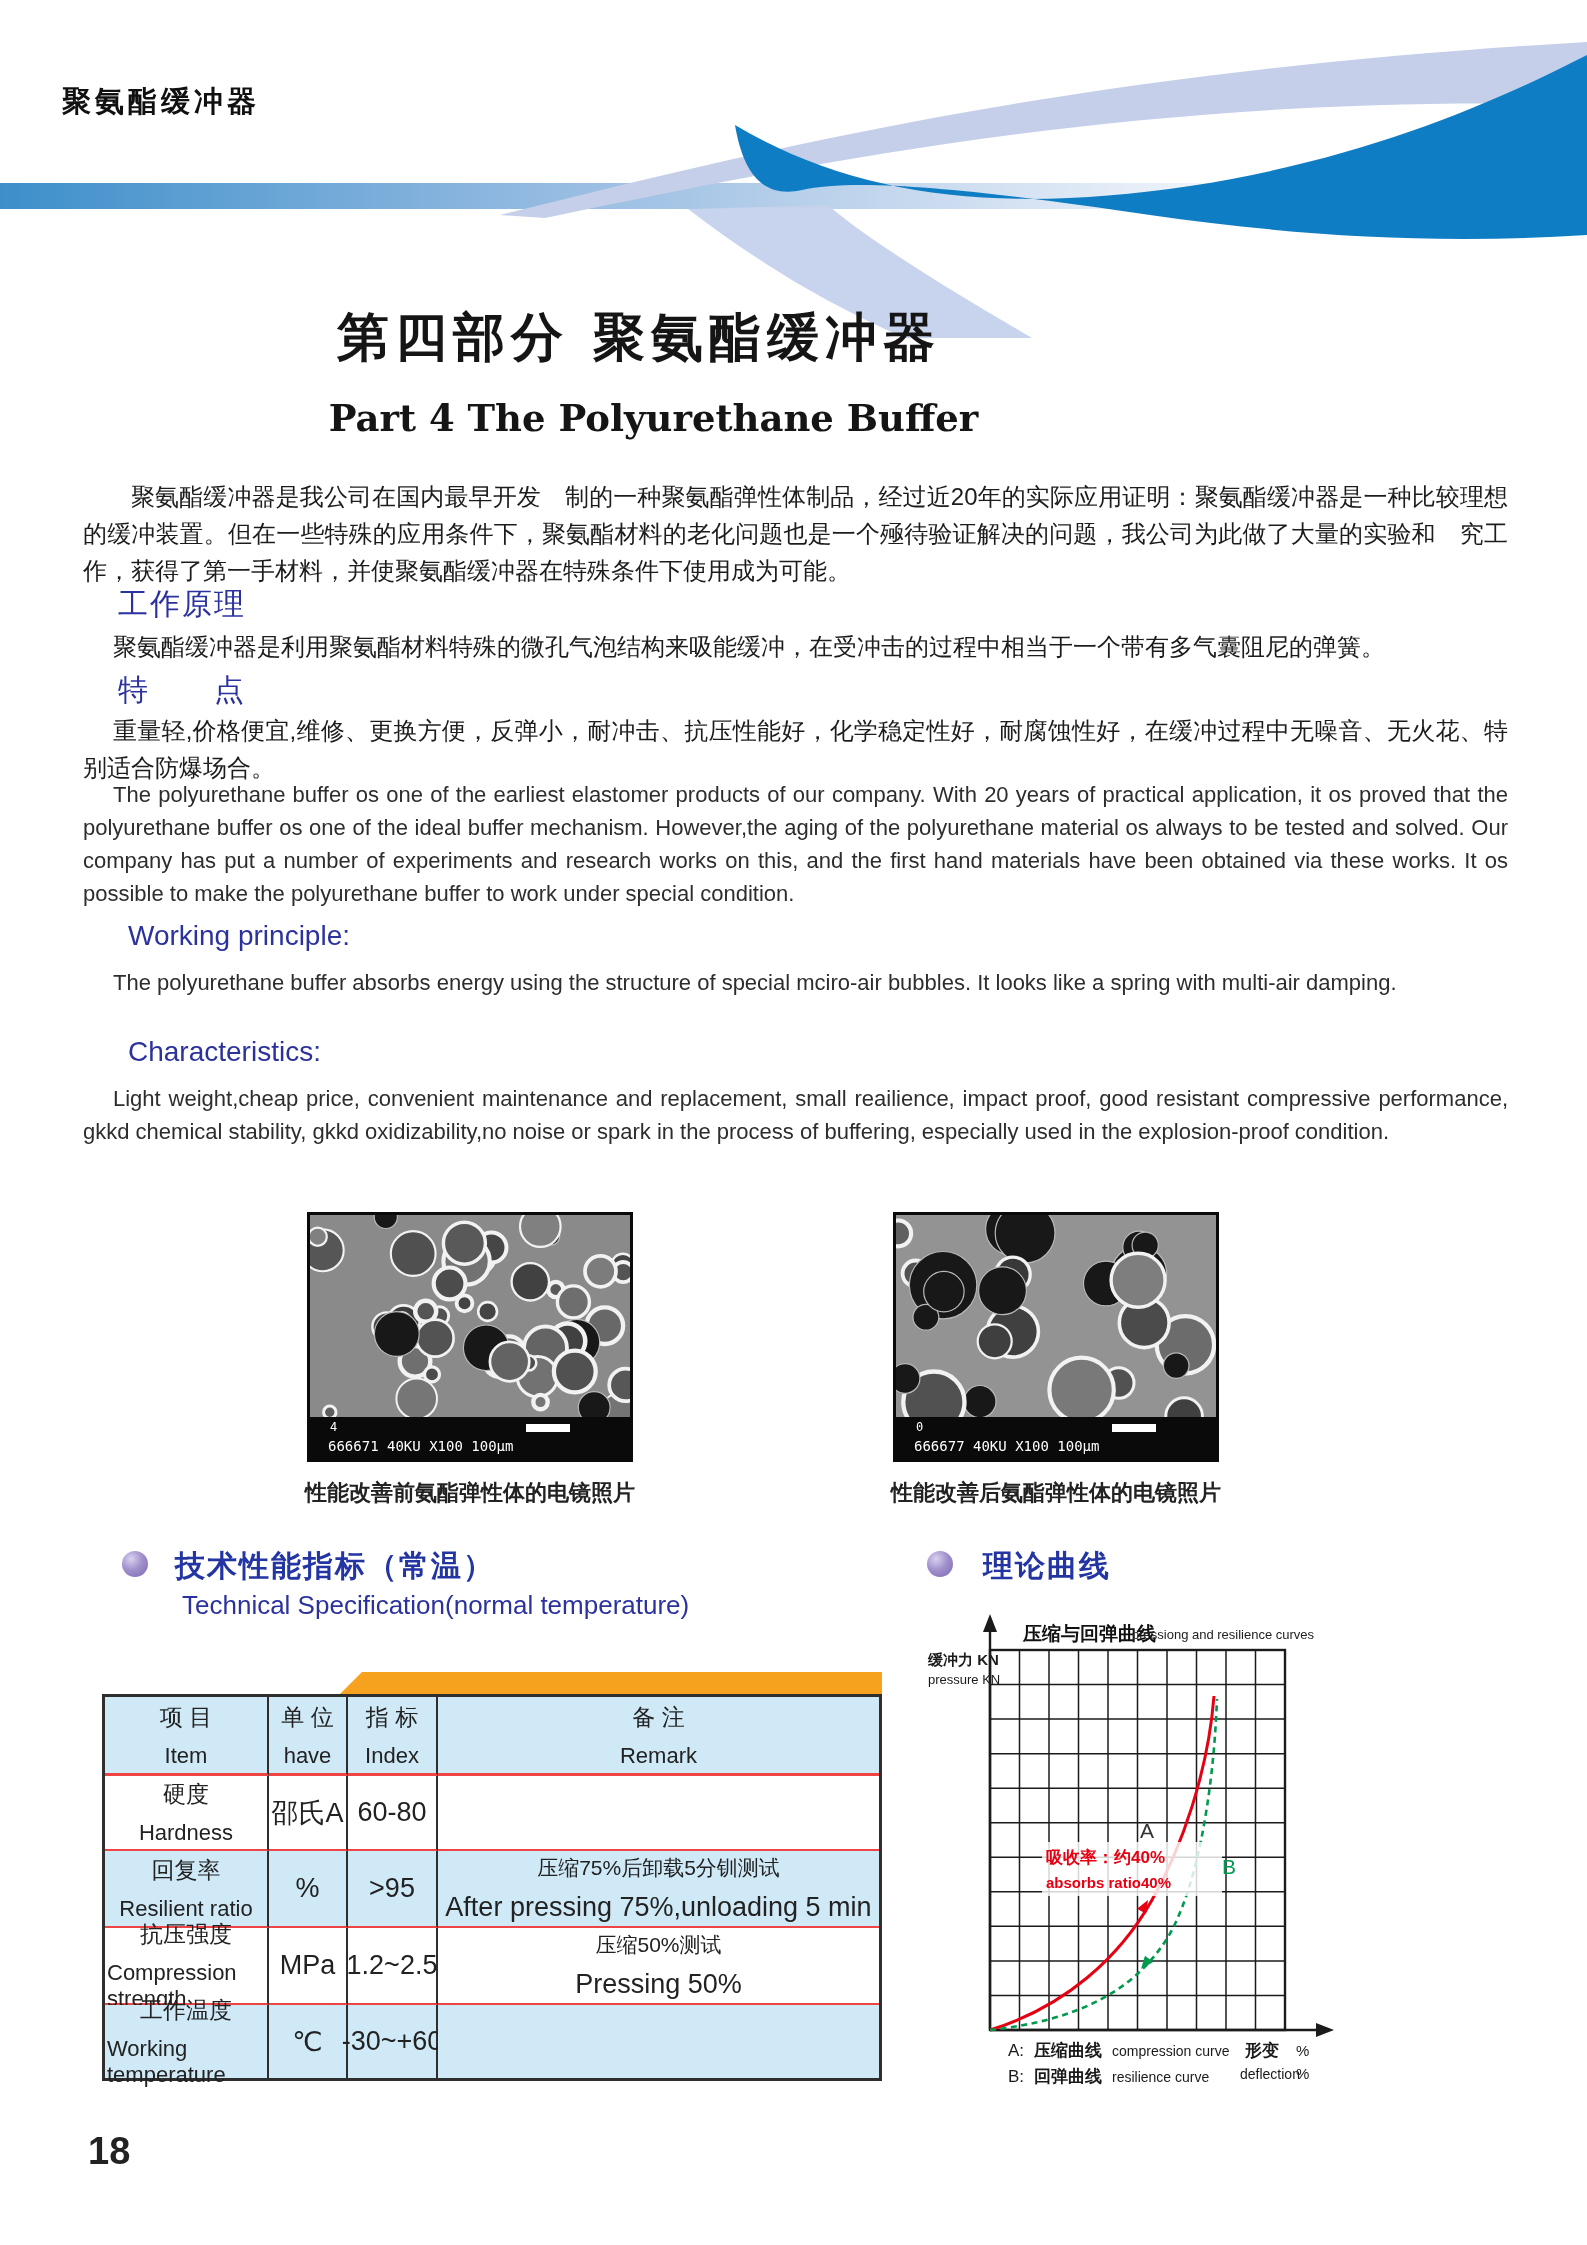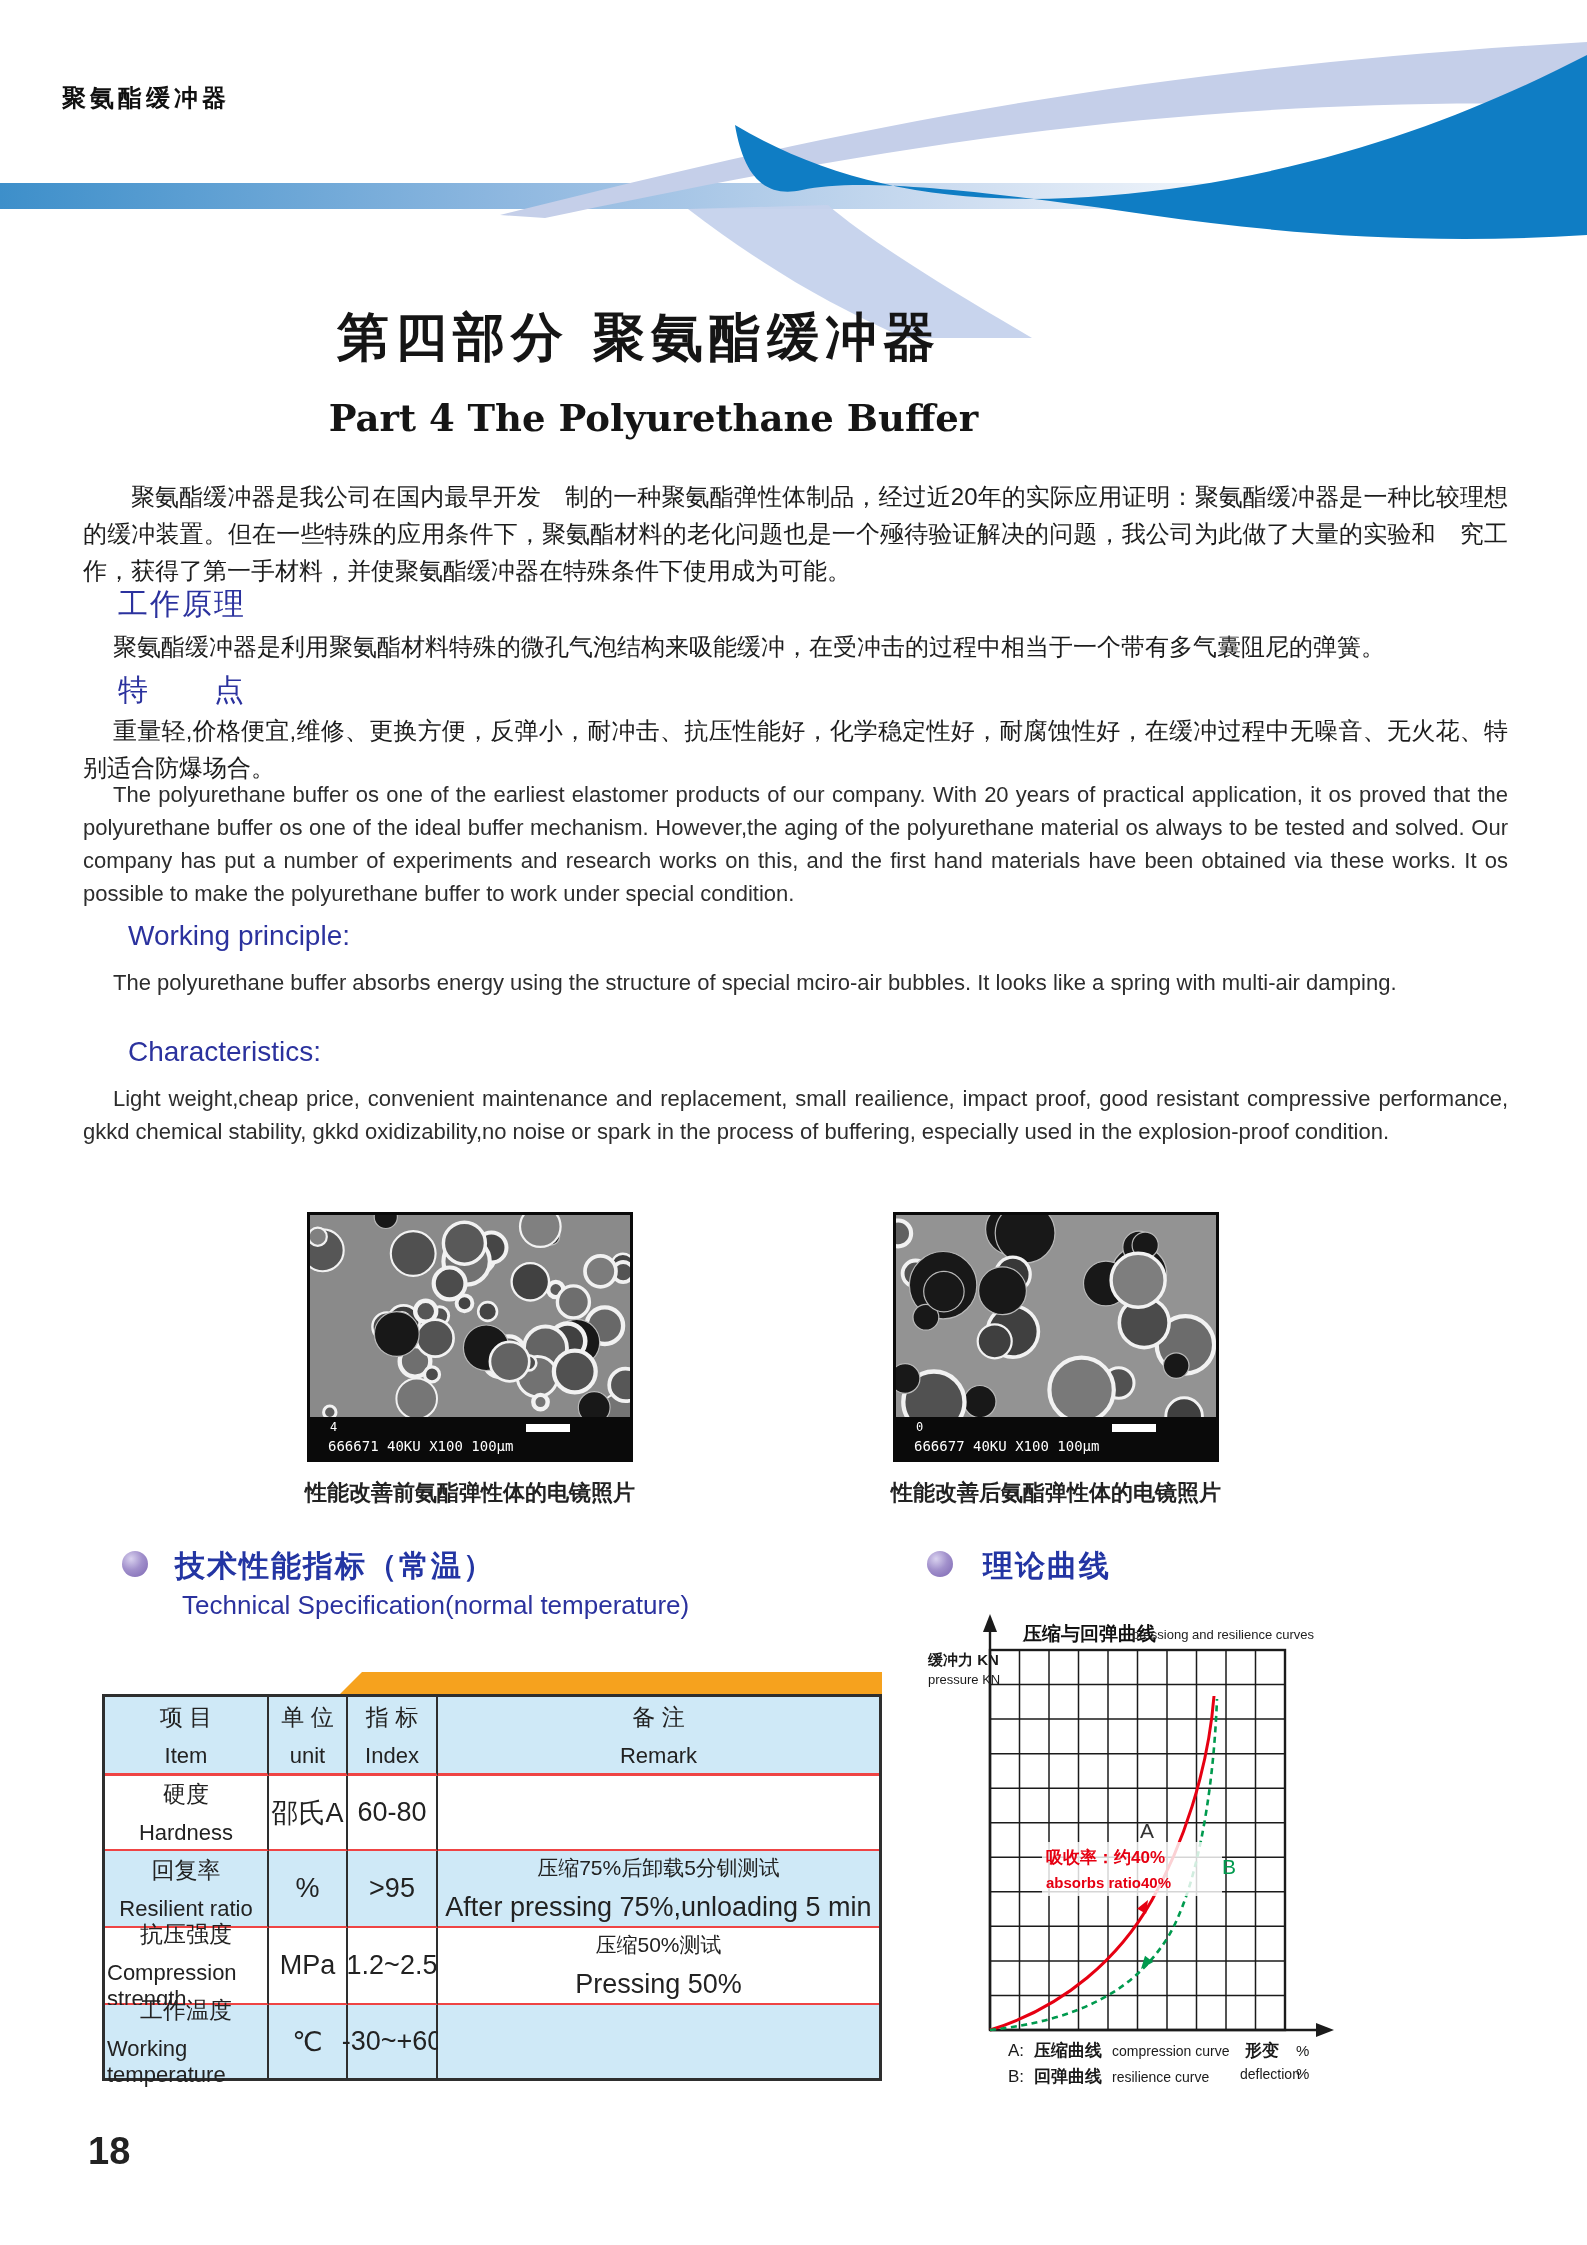--- a/index.html
+++ b/index.html
@@ -2,21 +2,21 @@
 <html><head>
 <meta charset="utf-8">
 <style>
   html,body{margin:0;padding:0;background:#e8e8e8;}
   .page{position:relative;width:1587px;height:2245px;background:#ffffff;margin:0 auto;
         font-family:"Liberation Sans","DejaVu Sans",sans-serif;color:#1f1f1f;overflow:hidden;}
 
   
   .header-art{position:absolute;left:0;top:0;width:1587px;height:340px;}
   .header-title{position:absolute;left:62px;top:82px;font-family:"DejaVu Serif","Liberation Serif",serif;
-        font-size:24px;font-weight:bold;color:#101010;letter-spacing:4px;}
+        font-size:29px;font-weight:bold;color:#101010;letter-spacing:4px;}
 
   
   .main-title{position:absolute;left:0;top:303px;width:1278px;text-align:center;
         font-family:"DejaVu Serif","Liberation Serif",serif;font-size:52px;font-weight:bold;color:#151515;letter-spacing:6px;}
   .sub-title{position:absolute;left:0;top:396px;width:1307px;text-align:center;
         font-family:"DejaVu Serif","Liberation Serif",serif;font-size:37px;font-weight:bold;color:#151515;}
 
   
   .zh-par{position:absolute;left:83px;width:1425px;font-size:24px;line-height:37px;
         text-align:justify;color:#1c1c1c;}
@@ -216,21 +216,21 @@
   <div class="spec-table">
     <div class="trapezoid"></div>
     <div class="tbl">
 
       <div class="cell hd blue">
         <span class="c-zh">项  目</span>
         <span class="c-en">Item</span>
       </div>
       <div class="cell hd blue">
         <span class="c-zh">单 位</span>
-        <span class="c-en">unit</span>
+        <span class="c-en">have</span>
       </div>
       <div class="cell hd blue">
         <span class="c-zh">指 标</span>
         <span class="c-en">Index</span>
       </div>
       <div class="cell hd blue lc">
         <span class="c-zh">备      注</span>
         <span class="c-en">Remark</span>
       </div>
 

